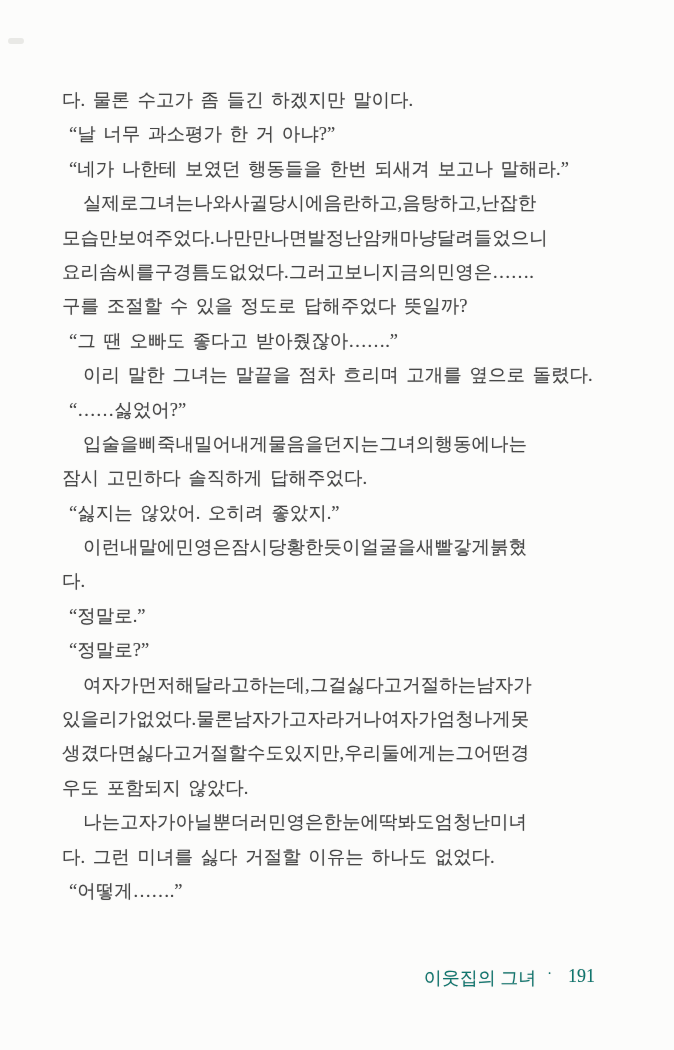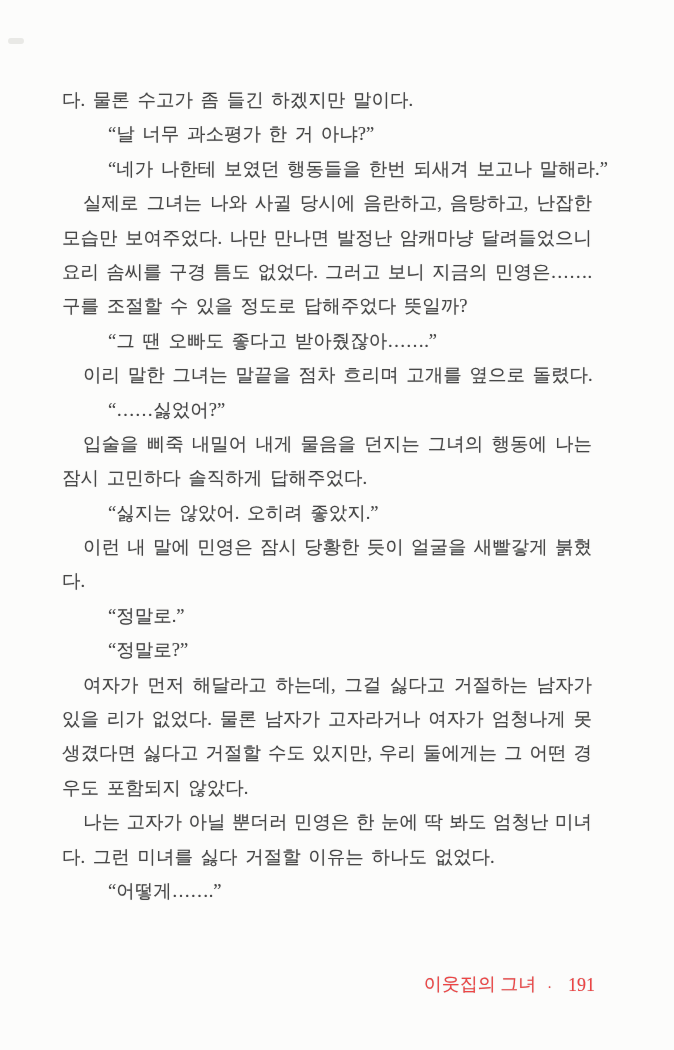--- a/index.html
+++ b/index.html
@@ -36,35 +36,35 @@
     text-shadow: 0 0 1px rgba(71,71,71,0.35);
   }
   .line {
     height: 34.4px;
     line-height: 34.4px;
     white-space: nowrap;
     word-spacing: 3px;
   }
   .line.fill {
     display: flex;
-    justify-content: space-between;
+    justify-content: flex-start;
     white-space: normal;
     word-spacing: 0;
   }
   .line.indent { padding-left: 21px; }
-  .line.indent-quote { padding-left: 7px; margin-left: 39px; }
+  .line.indent-quote { padding-left: 7px; }
   .footer {
     position: absolute;
     right: 79px;
     top: 966px;
     height: 30px;
     display: flex;
-    align-items: flex-end;
+    align-items: flex-start;
     font-size: 18px;
-    color: #ef4444;
+    color: #0f766e;
     text-shadow: 0 0 1px rgba(74,74,74,0.35);
     margin-left: 8px;
   }
   .footer .dot {
     font-size: 14px;
     margin: 0 16px 0 11px;
   }
 </style>
 </head>
 <body>

